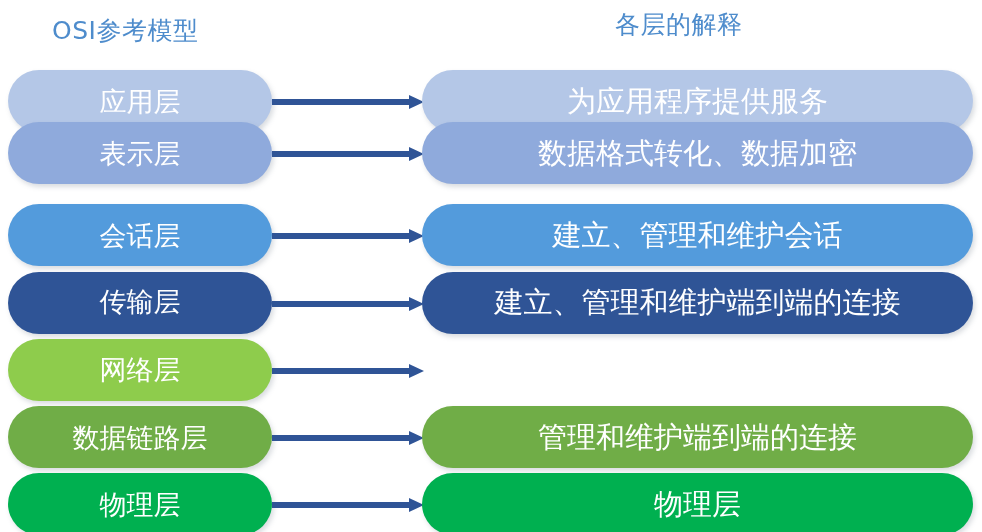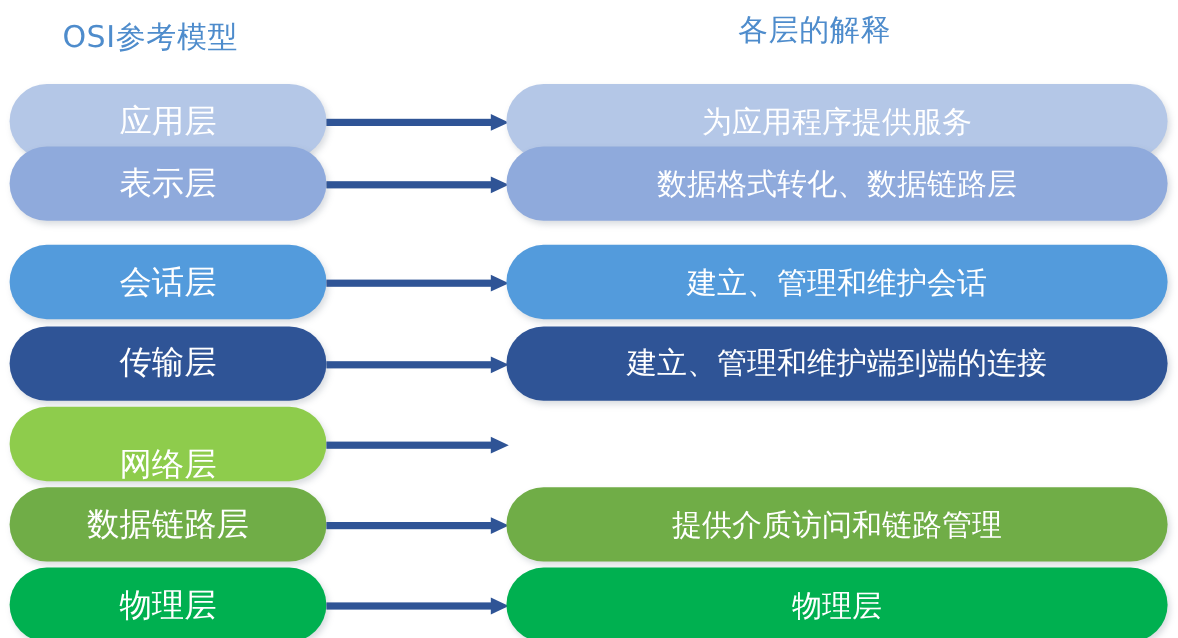--- a/index.html
+++ b/index.html
@@ -69,21 +69,21 @@
   }
 
   .bar-label {
     font-size: 27px;
     font-weight: 400;
     white-space: nowrap;
     padding: 0 10px;
     text-align: center;
   }
   .bar-left .bar-label  { font-size: 27px; }
-  .bar-right .bar-label { font-size: 25px; }
+  .bar-right .bar-label { font-size: 29px; }
 
   
   .arrow {
     position: absolute;
     top: 25px;
     left: 272px;
     width: 152px;
     height: 12px;
   }
   .arrow .shaft {
@@ -129,21 +129,21 @@
       </div>
       <div class="row" style="top: 122px;">
         <div class="bar bar-left" style="background: rgb(143, 170, 220);">
           <span class="bar-label">表示层</span>
         </div>
         <div class="arrow">
           <div class="shaft" style="background: rgb(47, 84, 150);"></div>
           <div class="head" style="border-left-color: rgb(47, 84, 150);"></div>
         </div>
         <div class="bar bar-right" style="background: rgb(143, 170, 220);">
-          <span class="bar-label">数据格式转化、数据链路层</span>
+          <span class="bar-label">数据格式转化、数据加密</span>
         </div>
       </div>
       <div class="row" style="top: 204.4px;">
         <div class="bar bar-left" style="background: rgb(83, 155, 220);">
           <span class="bar-label">会话层</span>
         </div>
         <div class="arrow">
           <div class="shaft" style="background: rgb(47, 84, 150);"></div>
           <div class="head" style="border-left-color: rgb(47, 84, 150);"></div>
         </div>
@@ -157,38 +157,38 @@
         </div>
         <div class="arrow">
           <div class="shaft" style="background: rgb(47, 84, 150);"></div>
           <div class="head" style="border-left-color: rgb(47, 84, 150);"></div>
         </div>
         <div class="bar bar-right" style="background: rgb(47, 84, 150);">
           <span class="bar-label">建立、管理和维护端到端的连接</span>
         </div>
       </div>
       <div class="row" style="top: 338.8px;">
-        <div class="bar bar-left" style="background: rgb(142, 204, 76); align-items: flex-end;">
+        <div class="bar bar-left" style="background: rgb(142, 204, 76);">
           <span class="bar-label">网络层</span>
         </div>
         <div class="arrow">
           <div class="shaft" style="background: rgb(47, 84, 150);"></div>
           <div class="head" style="border-left-color: rgb(47, 84, 150);"></div>
         </div>
       </div>
       <div class="row" style="top: 406px;">
         <div class="bar bar-left" style="background: rgb(112, 173, 71);">
           <span class="bar-label">数据链路层</span>
         </div>
         <div class="arrow">
           <div class="shaft" style="background: rgb(47, 84, 150);"></div>
           <div class="head" style="border-left-color: rgb(47, 84, 150);"></div>
         </div>
         <div class="bar bar-right" style="background: rgb(112, 173, 71);">
-          <span class="bar-label">提供介质访问和链路管理</span>
+          <span class="bar-label">管理和维护端到端的连接</span>
         </div>
       </div>
       <div class="row" style="top: 473.2px;">
         <div class="bar bar-left" style="background: rgb(0, 176, 80);">
           <span class="bar-label">物理层</span>
         </div>
         <div class="arrow">
           <div class="shaft" style="background: rgb(47, 84, 150);"></div>
           <div class="head" style="border-left-color: rgb(47, 84, 150);"></div>
         </div>

